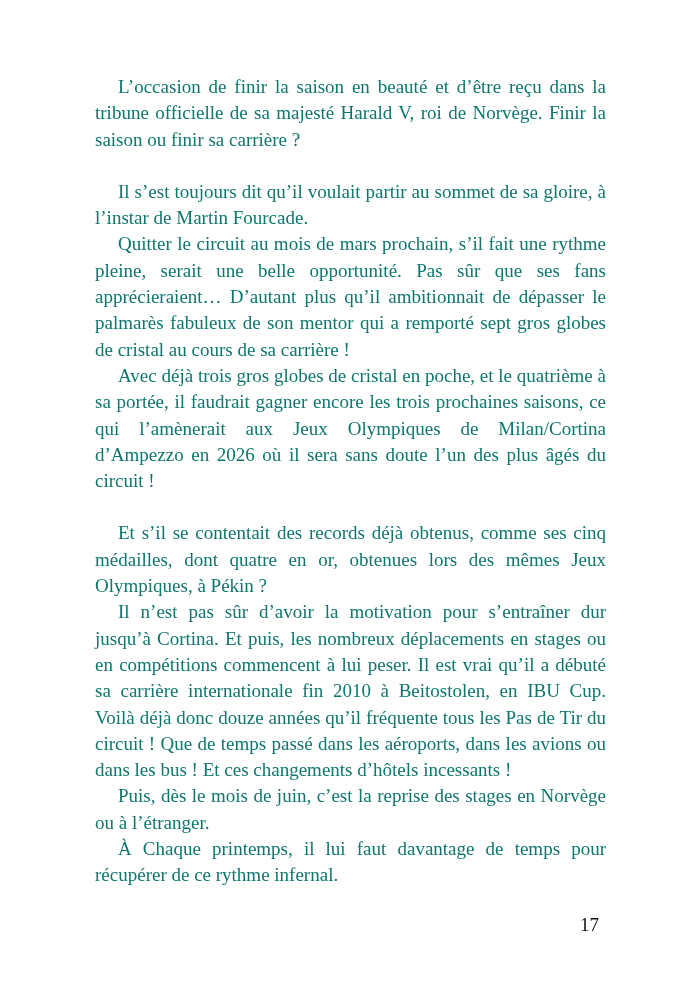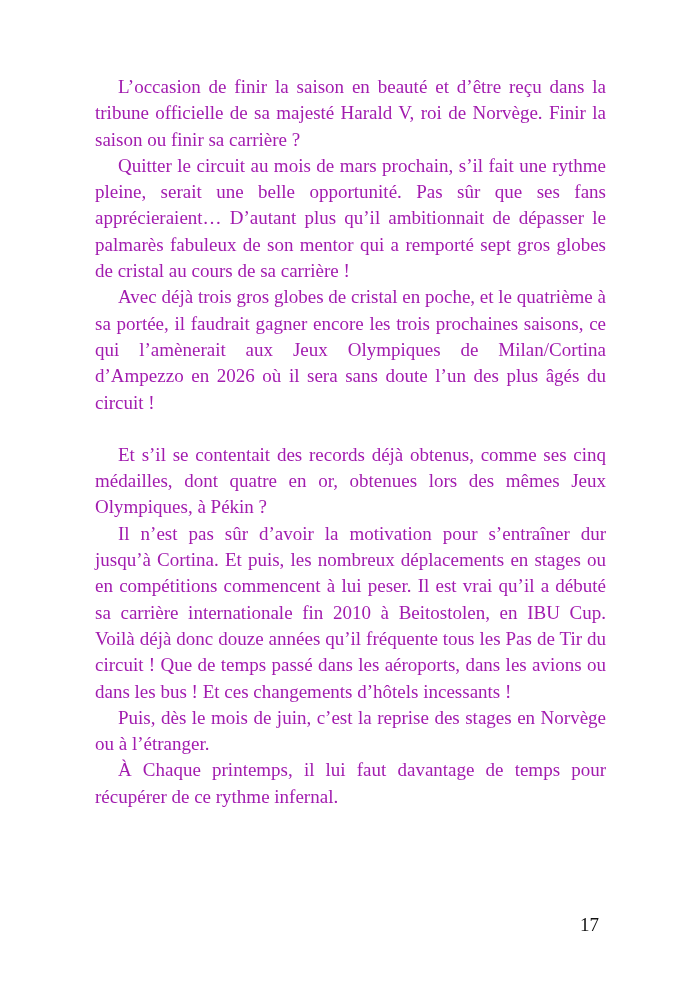--- a/index.html
+++ b/index.html
@@ -5,40 +5,41 @@
   html, body { margin: 0; padding: 0; background: #ffffff; }
   body { width: 700px; height: 992px; position: relative; overflow: hidden; }
   .page {
     position: absolute;
     left: 95px;
     top: 74px;
     width: 511px;
     font-family: "Liberation Serif", serif;
     font-size: 19px;
     line-height: 26.3px;
-    color: #a21caf;
+    color: #0f766e;
     text-align: justify;
   }
   .page p { margin: 0; text-indent: 23px; }
   .page p.gap { margin-top: 26px; }
   .page-number {
     position: absolute;
     left: 580px;
     top: 914px;
     font-family: "Liberation Serif", serif;
     font-size: 19px;
     color: #111111;
     text-align: center;
   }
 </style>
 </head>
 <body>
 
 <div class="page">
   <p>L’occasion de finir la saison en beauté et d’être reçu dans la tribune officielle de sa majesté Harald V, roi de Norvège. Finir la saison ou finir sa carrière ?</p>
+  <p class="gap">Il s’est toujours dit qu’il voulait partir au sommet de sa gloire, à l’instar de Martin Fourcade.</p>
   <p>Quitter le circuit au mois de mars prochain, s’il fait une rythme pleine, serait une belle opportunité. Pas sûr que ses fans apprécieraient… D’autant plus qu’il ambitionnait de dépasser le palmarès fabuleux de son mentor qui a remporté sept gros globes de cristal au cours de sa carrière !</p>
   <p>Avec déjà trois gros globes de cristal en poche, et le quatrième à sa portée, il faudrait gagner encore les trois prochaines saisons, ce qui l’amènerait aux Jeux Olympiques de Milan/Cortina d’Ampezzo en 2026 où il sera sans doute l’un des plus âgés du circuit !</p>
   <p class="gap">Et s’il se contentait des records déjà obtenus, comme ses cinq médailles, dont quatre en or, obtenues lors des mêmes Jeux Olympiques, à Pékin ?</p>
   <p>Il n’est pas sûr d’avoir la motivation pour s’entraîner dur jusqu’à Cortina. Et puis, les nombreux déplacements en stages ou en compétitions commencent à lui peser. Il est vrai qu’il a débuté sa carrière internationale fin 2010 à Beitostolen, en IBU Cup. Voilà déjà donc douze années qu’il fréquente tous les Pas de Tir du circuit ! Que de temps passé dans les aéroports, dans les avions ou dans les bus ! Et ces changements d’hôtels incessants !</p>
   <p>Puis, dès le mois de juin, c’est la reprise des stages en Norvège ou à l’étranger.</p>
   <p>À Chaque printemps, il lui faut davantage de temps pour récupérer de ce rythme infernal.</p>
 </div>
 
 <div class="page-number">17</div>
 

